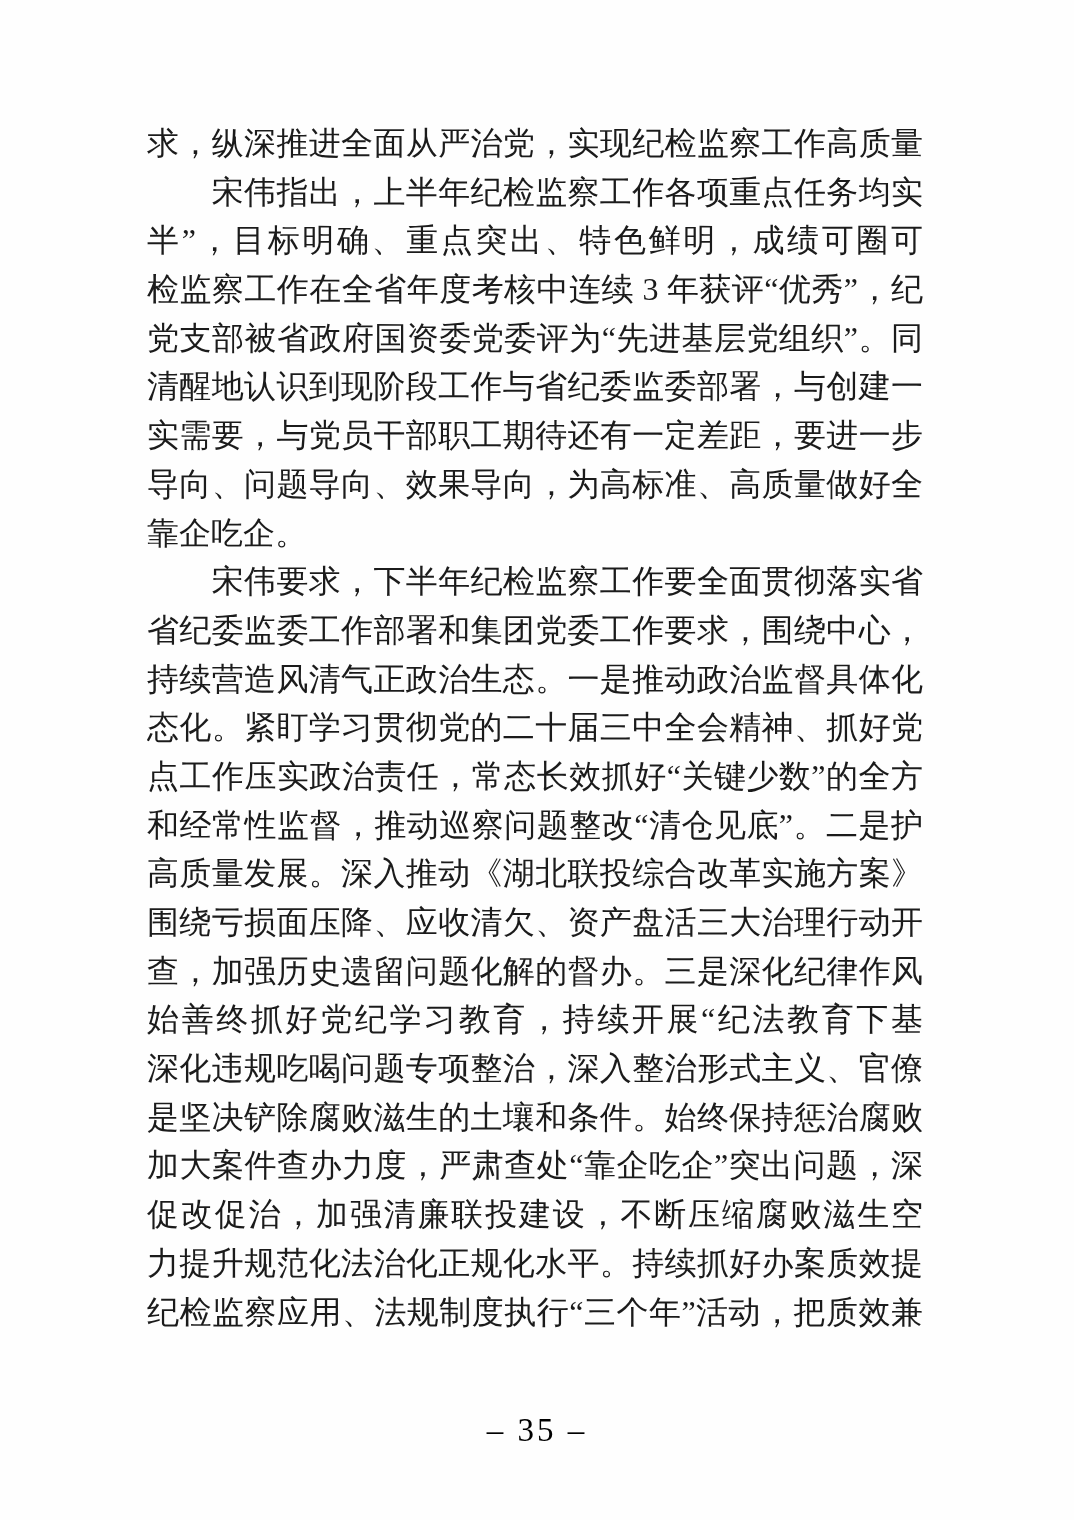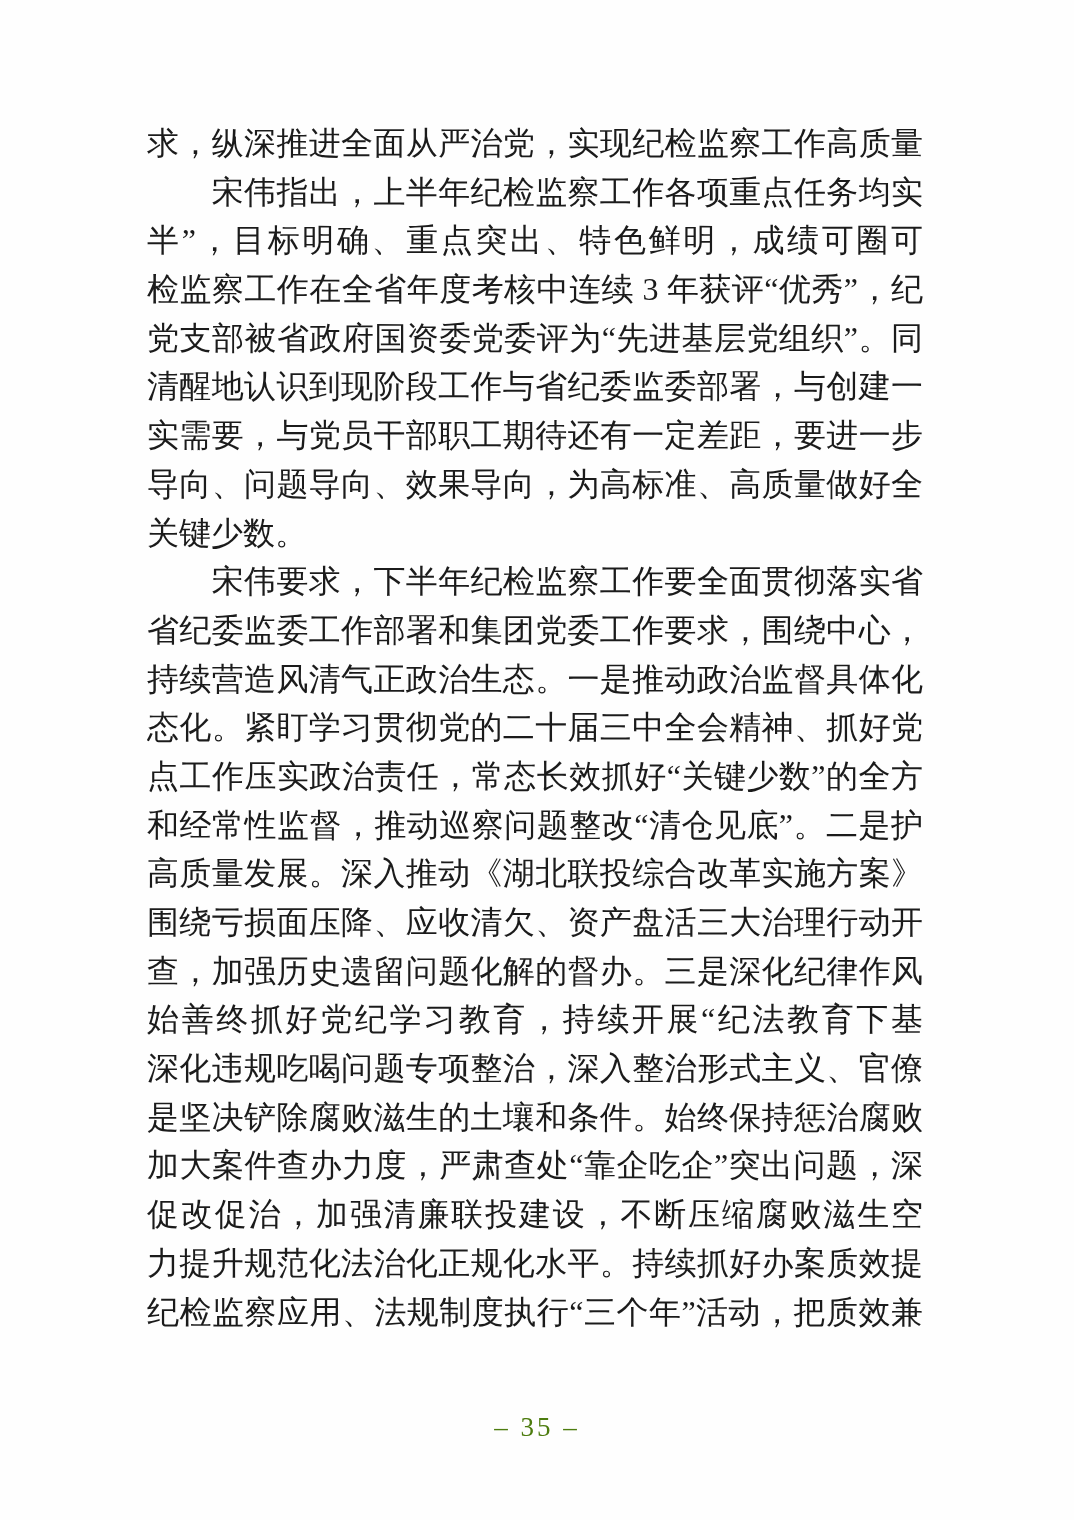--- a/index.html
+++ b/index.html
@@ -35,39 +35,39 @@
   }
   .line.para-end {
     text-align-last: left;
   }
   .page-number {
     position: absolute;
     top: 1412px;
     left: 0;
     width: 100%;
     text-align: center;
-    font-size: 27px;
+    font-size: 33px;
     letter-spacing: 3px;
-    color: #4d7c0f;
+    color: #000000;
   }
 </style>
 </head>
 <body>
 
 <div class="page">
   <div class="text-block">
     <div class="line">求，纵深推进全面从严治党，实现纪检监察工作高质量发展，为</div>
     <div class="line">　　宋伟指出，上半年纪检监察工作各项重点任务均实现“双过</div>
     <div class="line">半”，目标明确、重点突出、特色鲜明，成绩可圈可点，集团纪</div>
     <div class="line">检监察工作在全省年度考核中连续 3 年获评“优秀”，纪委机关</div>
     <div class="line">党支部被省政府国资委党委评为“先进基层党组织”。同时也要</div>
     <div class="line">清醒地认识到现阶段工作与省纪委监委部署，与创建一流企业现</div>
     <div class="line">实需要，与党员干部职工期待还有一定差距，要进一步坚持目标</div>
     <div class="line">导向、问题导向、效果导向，为高标准、高质量做好全年工作打</div>
-    <div class="line para-end">关键少数。</div>
+    <div class="line para-end">靠企吃企。</div>
     <div class="line">　　宋伟要求，下半年纪检监察工作要全面贯彻落实省委省政府、</div>
     <div class="line">省纪委监委工作部署和集团党委工作要求，围绕中心，服务发展，</div>
     <div class="line">持续营造风清气正政治生态。一是推动政治监督具体化精准化常</div>
     <div class="line">态化。紧盯学习贯彻党的二十届三中全会精神、抓好党建三项重</div>
     <div class="line">点工作压实政治责任，常态长效抓好“关键少数”的全方位管理</div>
     <div class="line">和经常性监督，推动巡察问题整改“清仓见底”。二是护航企业</div>
     <div class="line">高质量发展。深入推动《湖北联投综合改革实施方案》落实落细，</div>
     <div class="line">围绕亏损面压降、应收清欠、资产盘活三大治理行动开展监督检</div>
     <div class="line">查，加强历史遗留问题化解的督办。三是深化纪律作风建设。善</div>
     <div class="line">始善终抓好党纪学习教育，持续开展“纪法教育下基层”活动，</div>

